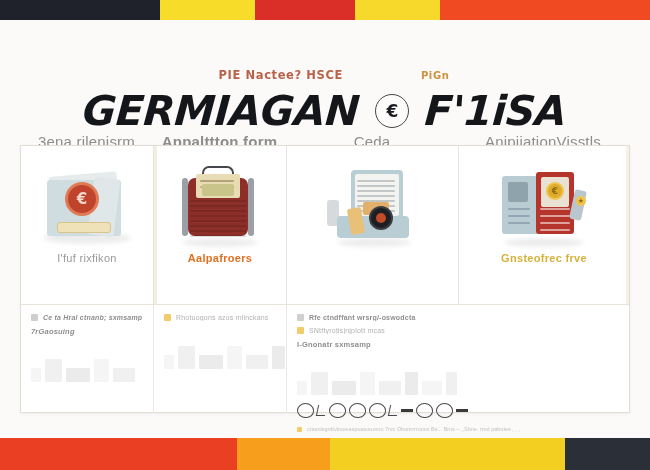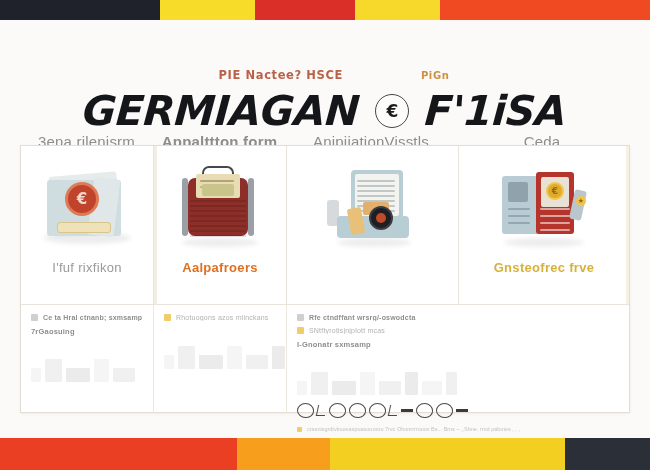--- a/index.html
+++ b/index.html
@@ -79,21 +79,21 @@
     align-items:center; justify-content:flex-start;
     padding-top:14px;
     border-right:1px solid #e8e4dc;
   }
   .card:last-child { border-right:none; }
   .card.accent-left  { box-shadow:inset 3px 0 0 #f3eee3; }
   .card.accent-right { box-shadow:inset -3px 0 0 #f6f1e2; }
 
   .art { width:104px; height:92px; position:relative; }
   .card-caption {
-    margin-top:8px; font-size:13px; letter-spacing:.3px;
+    font-size:11px; letter-spacing:.3px;
     white-space:nowrap;
   }
   .cap-grey   { color:#9a9a9a; }
   .cap-orange { color:#e0701f; font-weight:700; }
   .cap-gold   { color:#d6b23a; font-weight:700; }
   .cap-blank  { color:transparent; }
 
   
   .info-region {
     display:flex; height:109px;
@@ -189,22 +189,22 @@
   <div class="title-row">
     <span class="big-title">GERMIAGAN</span>
     <span class="title-seal">€</span>
     <span class="big-title">F'1iSA</span>
   </div>
 </div>
 
 <div class="col-labels" id="col-labels">
     <div class="col-label" style="width: 133px;">3ena rilenisrm</div>
     <div class="col-label" style="width: 133px; font-weight: bold;">Appalttton form</div>
+    <div class="col-label" style="width: 172px;">Ceda</div>
     <div class="col-label" style="width: 170px;">AnipjiationVisstls</div>
-    <div class="col-label" style="width: 172px;">Ceda</div>
   </div>
 
 <div class="panel">
   <div class="cards-row" id="cards-row">
       <div class="card" style="width: 133px;">
         <div class="art">
           <div class="shadow-ell" style="left:8px;top:72px;width:88px;height:12px;"></div>
           <div class="sheet" style="left:16px;top:14px;width:68px;height:62px;background:#e6ecec;transform:rotate(-5deg);"></div>
           <div class="sheet" style="left:12px;top:20px;width:74px;height:56px;background:#cfdde0;"></div>
           <div class="sheet" style="left:56px;top:18px;width:26px;height:58px;background:#dfe7e8;transform:rotate(7deg);"></div>
@@ -271,21 +271,21 @@
           <div class="ruleline" style="left:48px;top:55px;width:30px;background:rgba(255,255,255,.55);"></div>
           <div class="ruleline" style="left:48px;top:62px;width:30px;background:rgba(255,255,255,.55);"></div>
           <div class="ruleline" style="left:48px;top:69px;width:30px;background:rgba(255,255,255,.55);"></div>
           <div class="passport" style="left:80px;top:30px;width:12px;height:30px;background:#b9c6cd;transform:rotate(12deg);"></div>
           <div class="seal-circle" style="left:84px;top:36px;width:10px;height:10px;background:#f0c54a;color:#8a6a14;font-size:7px;">★</div>
         </div>
         <div class="card-caption cap-gold">Gnsteofrec frve</div>
       </div>
     </div>
   <div class="info-region" id="info-region">
-      <div class="info-col" style="width: 133px;">
+      <div class="info-col" style="width: 133px; font-style: italic;">
         <div class="info-line">
           <span class="bullet grey"></span>
           <span class="info-text dark">Ce  ta Hral ctnanb; sxmsamp ycaas</span>
         </div>
         <div class="info-text dark" style="font-size: 7.5px;">7rGaosuing</div>
         <div class="glyph-strip">
           <div class="glyph" style="width: 10px; height: 14px; opacity: 0.35;"></div>
           <div class="glyph" style="width: 17px; height: 23px; opacity: 0.53;"></div>
           <div class="glyph" style="width: 24px; height: 14px; opacity: 0.71;"></div>
           <div class="glyph" style="width: 15px; height: 23px; opacity: 0.35;"></div>

